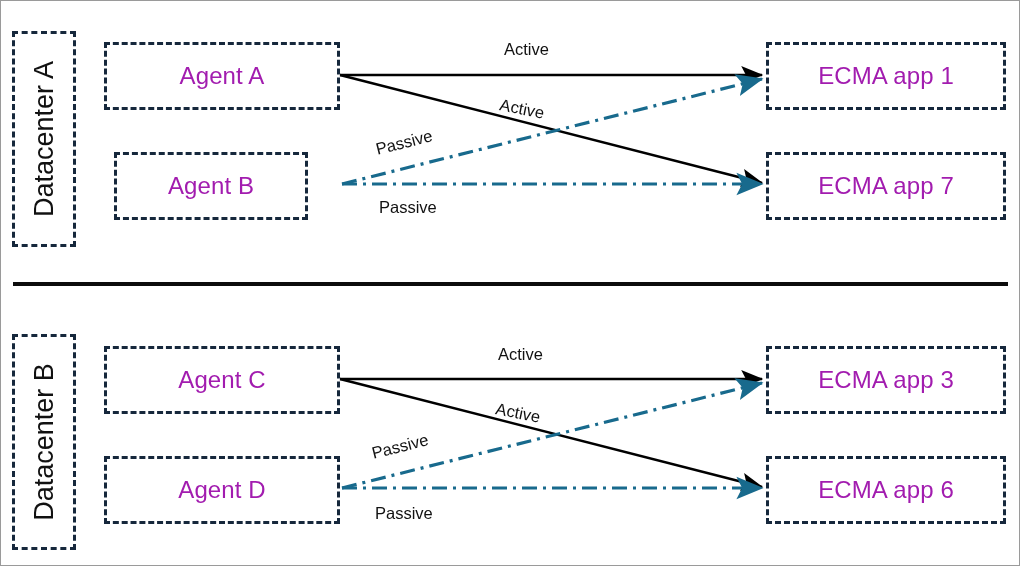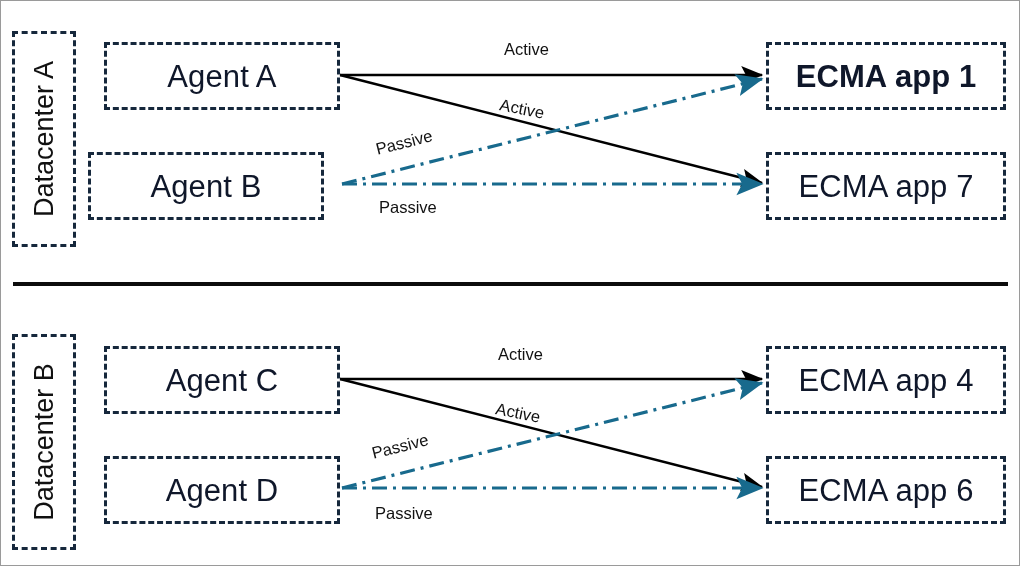--- a/index.html
+++ b/index.html
@@ -29,22 +29,22 @@
   .node-box {
     position: absolute;
     box-sizing: border-box;
     border: 3px dashed #16283c;
     background: transparent;
     display: flex;
     align-items: center;
     justify-content: center;
   }
   .node-label {
-    font-size: 31px;
-    color: #0f172a;
+    font-size: 24px;
+    color: #a21caf;
     letter-spacing: 0.1px;
     white-space: nowrap;
     line-height: 1;
   }
   .dc-box {
     position: absolute;
     box-sizing: border-box;
     border: 3px dashed #16283c;
     background: transparent;
   }
@@ -114,25 +114,25 @@
   </svg>
 
   <div class="dc-box" style="left:11px; top:30px; width:64px; height:216px;">
     <span class="dc-label">Datacenter A</span>
   </div>
 
   <div class="node-box" style="left:103px; top:41px; width:236px; height:68px;">
     <span class="node-label">Agent A</span>
   </div>
 
-  <div class="node-box" style="left:87px; top:151px; width:236px; height:68px;">
+  <div class="node-box" style="left:113px; top:151px; width:194px; height:68px;">
     <span class="node-label">Agent B</span>
   </div>
 
-  <div class="node-box" style="left:765px; top:41px; width:240px; height:68px;font-weight:bold;">
+  <div class="node-box" style="left:765px; top:41px; width:240px; height:68px;">
     <span class="node-label">ECMA app 1</span>
   </div>
 
   <div class="node-box" style="left:765px; top:151px; width:240px; height:68px;">
     <span class="node-label">ECMA app 7</span>
   </div>
 
   <span class="edge-label" style="left:503px; top:40px;">Active</span>
 
   <span class="edge-label rot-pos" style="left:499px; top:95px;">Active</span>
@@ -149,21 +149,21 @@
 
   <div class="node-box" style="left:103px; top:455px; width:236px; height:68px;">
     <span class="node-label">Agent D</span>
   </div>
 
   <div class="node-box" style="left:103px; top:345px; width:236px; height:68px;">
     <span class="node-label">Agent C</span>
   </div>
 
   <div class="node-box" style="left:765px; top:345px; width:240px; height:68px;">
-    <span class="node-label">ECMA app 4</span>
+    <span class="node-label">ECMA app 3</span>
   </div>
 
   <div class="node-box" style="left:765px; top:455px; width:240px; height:68px;">
     <span class="node-label">ECMA app 6</span>
   </div>
 
   <span class="edge-label" style="left:497px; top:345px;">Active</span>
 
   <span class="edge-label rot-pos" style="left:495px; top:399px;">Active</span>
 

